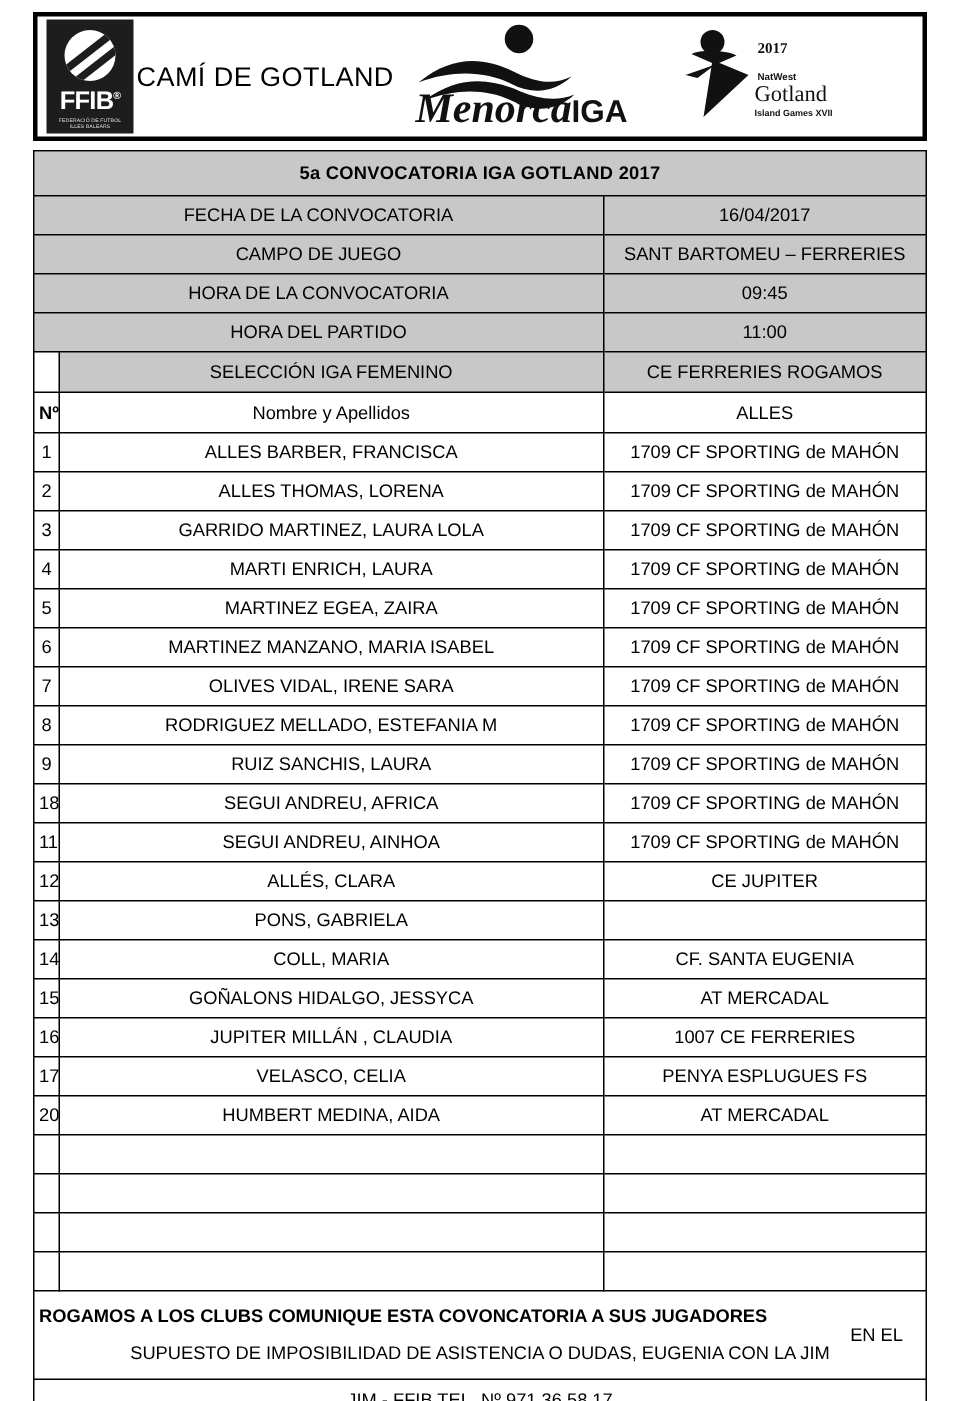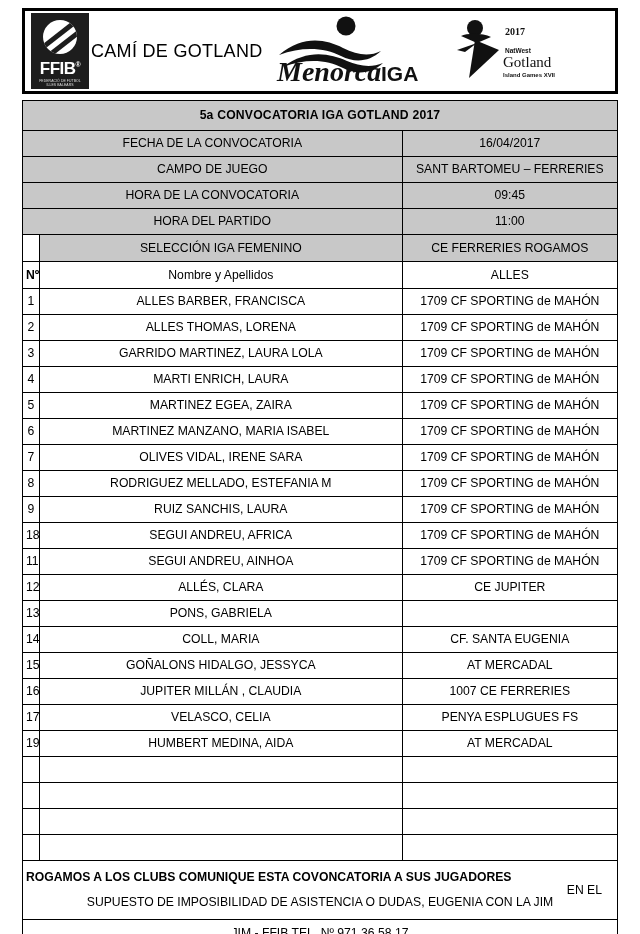--- a/index.html
+++ b/index.html
@@ -353,21 +353,21 @@
         <td class="numcell">16</td>
         <td>JUPITER MILLÁN , CLAUDIA</td>
         <td>1007 CE FERRERIES</td>
       </tr>
       <tr class="player-row">
         <td class="numcell">17</td>
         <td>VELASCO, CELIA</td>
         <td>PENYA ESPLUGUES FS</td>
       </tr>
       <tr class="player-row">
-        <td class="numcell">19</td>
+        <td class="numcell">20</td>
         <td>HUMBERT MEDINA, AIDA</td>
         <td>AT MERCADAL</td>
       </tr>
 
       <tr class="empty-row">
         <td class="numcell-blank"></td>
         <td></td>
         <td></td>
       </tr>
       <tr class="empty-row">

